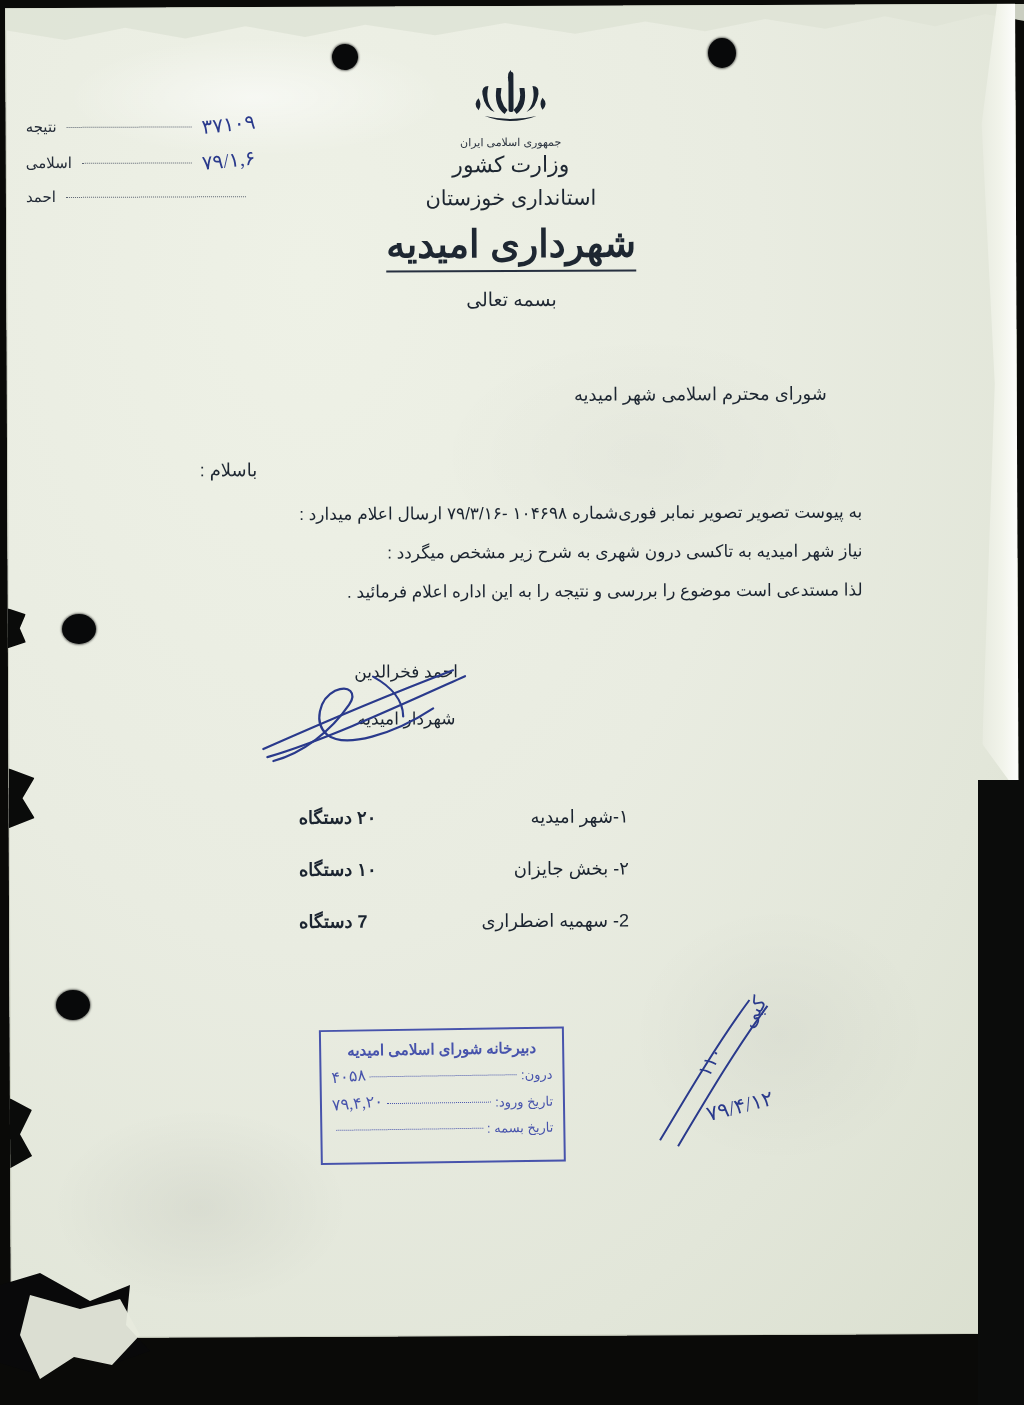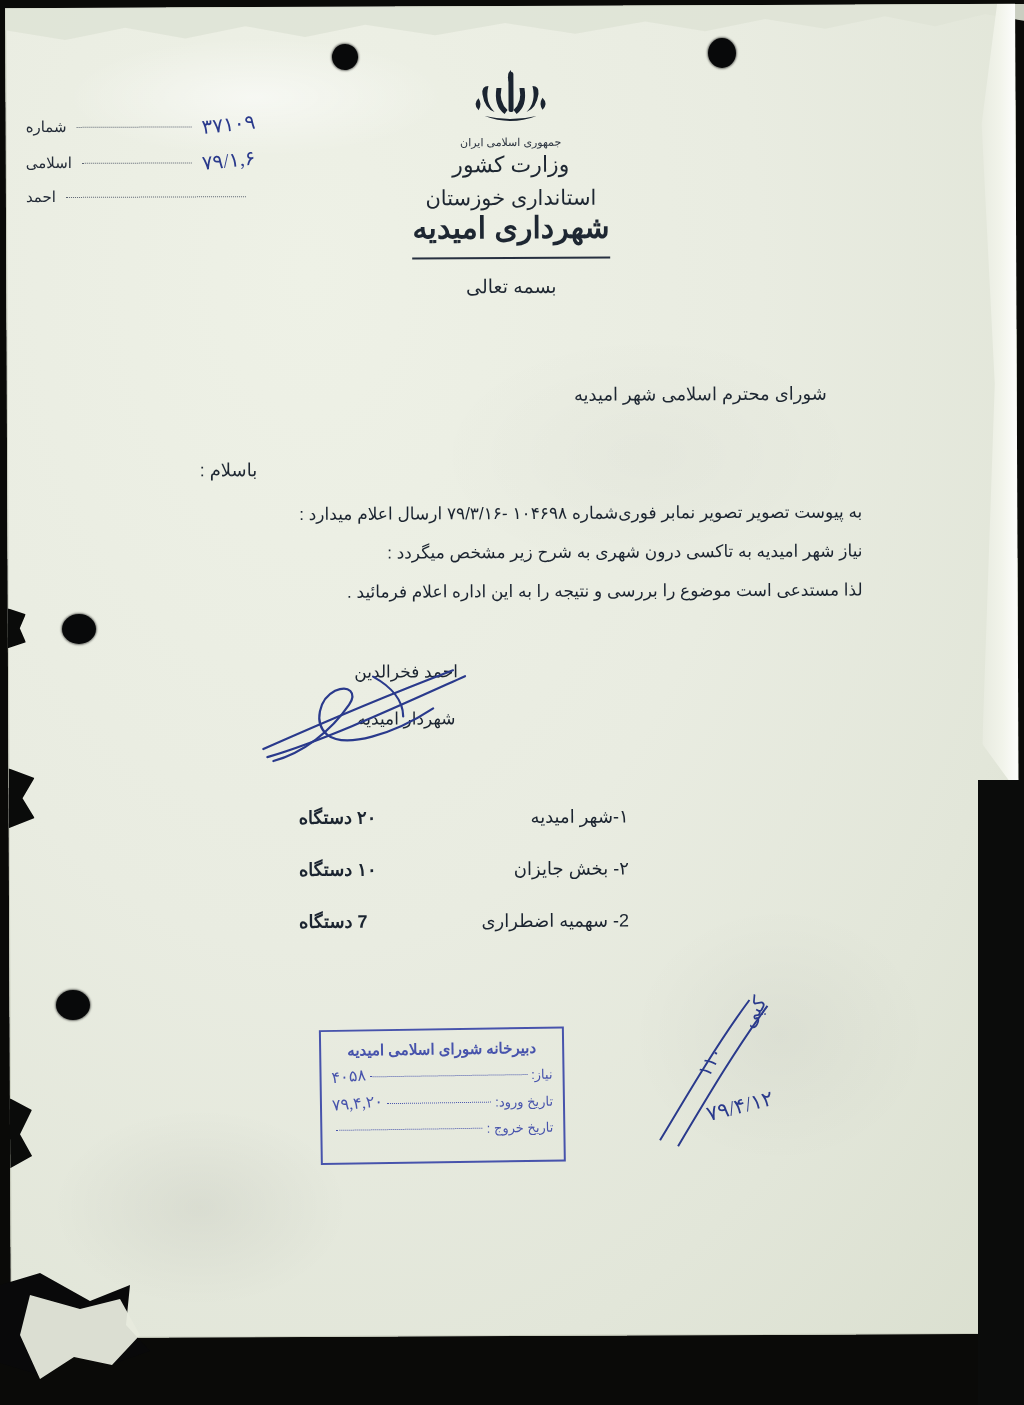--- a/index.html
+++ b/index.html
@@ -85,21 +85,21 @@
   #emblem svg{display:inline-block;}
   #emblem .emblem-caption{
     font-size:11px;color:#2b333f;margin-top:2px;letter-spacing:.5px;
   }
 
   #org{
     position:absolute;left:0;right:0;top:146px;text-align:center;color:#1e2732;
   }
   #org .l1{font-size:22px;letter-spacing:1px;}
   #org .l2{font-size:21px;margin-top:8px;letter-spacing:1px;}
-  #org .l3{font-size:30px;font-weight:bold;letter-spacing:1px;display:inline-block;border-bottom:2px solid #273040;padding-bottom:12px;}
+  #org .l3{font-size:38px;font-weight:bold;margin-top:12px;letter-spacing:1px;display:inline-block;border-bottom:2px solid #273040;padding-bottom:4px;}
   #org .l4{font-size:19px;margin-top:16px;}
 
   #addressee{position:absolute;right:190px;top:378px;font-size:18px;color:#1e2732;}
   #salutation{position:absolute;right:760px;top:452px;font-size:18px;color:#1e2732;}
 
   #body{position:absolute;right:155px;top:488px;width:700px;color:#1b2430;font-size:17px;line-height:39px;text-align:right;}
   #body .p{white-space:nowrap;}
 
   #sign{position:absolute;right:560px;top:655px;text-align:center;color:#1b2430;}
   #sign .name{font-size:17px;}
@@ -142,21 +142,21 @@
     <div class="blot b2"></div>
     <div class="blot b3"></div>
 
     <div id="torn-top"></div>
     <div id="curl"></div>
 
     <div id="fields">
       <div class="field-row">
         <span class="field-val hand">۳۷۱۰۹</span>
         <span class="field-dots"></span>
-        <span class="field-label">شماره</span>
+        <span class="field-label">نتیجه</span>
       </div>
       <div class="field-row">
         <span class="field-val hand">۷۹/۱,۶</span>
         <span class="field-dots"></span>
         <span class="field-label">اسلامی</span>
       </div>
       <div class="field-row">
         <span class="field-val hand"></span>
         <span class="field-dots"></span>
         <span class="field-label">احمد</span>
@@ -220,31 +220,31 @@
       </div>
       <div class="row">
         <span class="item">2- سهمیه اضطراری</span>
         <span class="qty">7 دستگاه</span>
       </div>
     </div>
 
     <div id="stamp">
       <div class="st-title">دبیرخانه شورای اسلامی امیدیه</div>
       <div class="st-row">
-        <span class="st-lab">نیاز:</span>
+        <span class="st-lab">درون:</span>
         <span class="st-dots"></span>
         <span class="st-val">۴۰۵۸</span>
       </div>
       <div class="st-row">
         <span class="st-lab">تاریخ ورود:</span>
         <span class="st-dots"></span>
         <span class="st-val">۷۹,۴,۲۰</span>
       </div>
       <div class="st-row">
-        <span class="st-lab">تاریخ خروج :</span>
+        <span class="st-lab">تاریخ بسمه :</span>
         <span class="st-dots"></span>
         <span class="st-val"></span>
       </div>
     </div>
 
     <div id="note">
       <div class="n1">کپی</div>
       <div class="n2">۱۱۰</div>
       <div class="n3">۷۹/۴/۱۲</div>
       <svg width="180" height="170" style="position:absolute;right:0;top:0">

